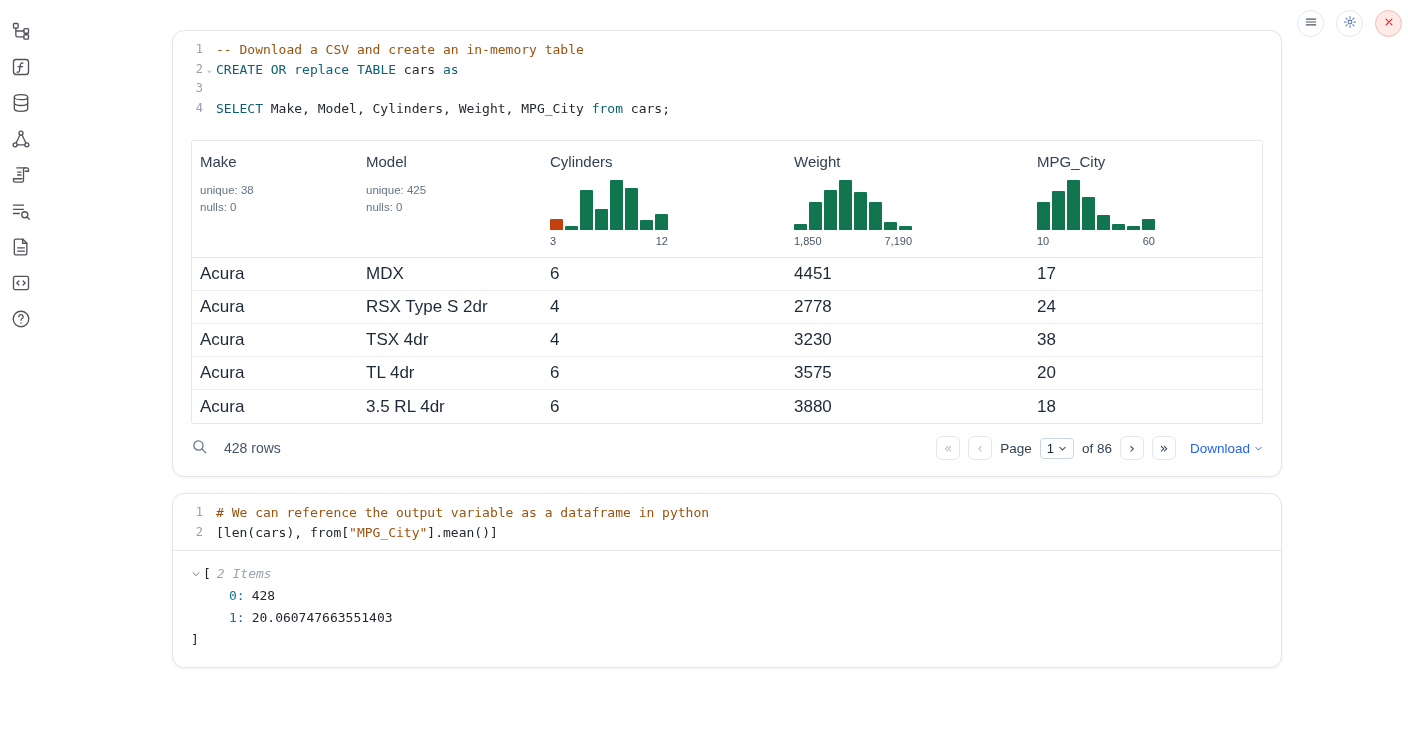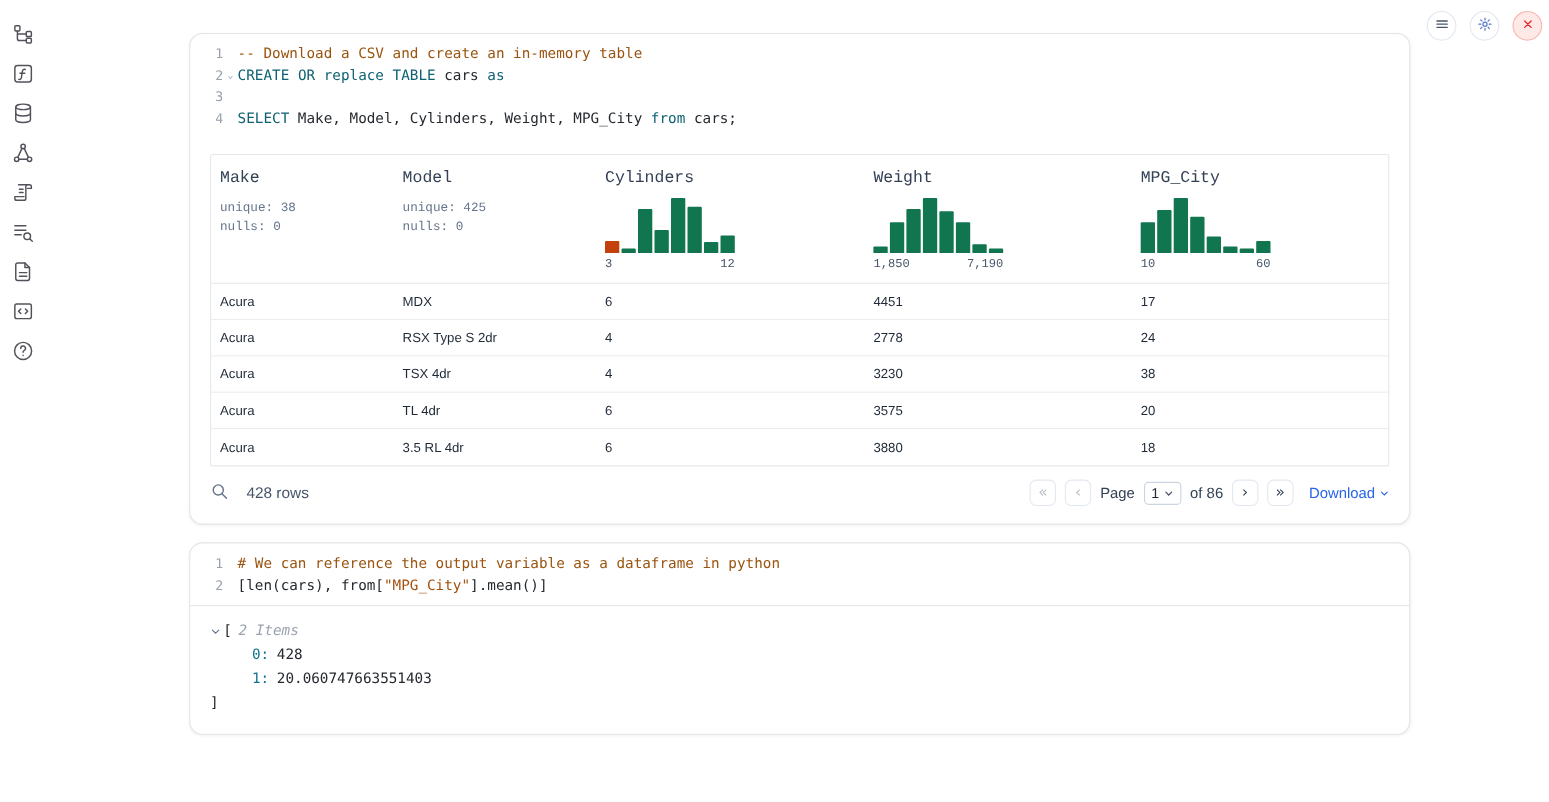--- a/index.html
+++ b/index.html
@@ -42,33 +42,33 @@
           border-top: 1px solid #eef1f4; border-bottom: 1px solid #e5e7eb; }
   .ov-label { font-size: 11px; font-weight: bold; color: #123c63; }
   .ov-input { margin-left: 8px; width: 80px; height: 18px; border: 1px solid #cbd5e1; border-radius: 2px;
               background: #fff; font: bold 11px/16px "DejaVu Sans Mono", monospace; color: #334155; padding: 0 6px; }
   .meta .spacer { flex: 1; }
   .lang { font-size: 11px; font-weight: bold; color: #2563eb; cursor: pointer; }
 
   
   .tbox { margin: 14px 18px 0; border: 1px solid #e5e7eb; border-radius: 2px;
           --cols: 166px 184px 244px 243px 1fr; }
-  .thead { display: grid; grid-template-columns: var(--cols); border-bottom: 1px solid #e5e7eb; font-family: Liberation Mono, monospace; }
+  .thead { display: grid; grid-template-columns: var(--cols); border-bottom: 1px solid #e5e7eb; }
   .th { padding: 12px 8px 10px; cursor: pointer; }
   .thname { font-size: 15px; color: #334155; }
   .stats { margin-top: 12px; font-size: 11.5px; color: #64748b; line-height: 1.45; }
   .hist { margin-top: 8px; }
   .bars { display: flex; align-items: flex-end; gap: 2px; height: 52px; }
   .bar { width: 13px; border-radius: 1px 1px 0 0; }
   .hlabels { display: flex; justify-content: space-between; width: 118px; margin-top: 5px;
              font-size: 11px; color: #475569; }
   .tr { display: grid; grid-template-columns: var(--cols); height: 33px; align-items: center;
         border-bottom: 1px solid #e9edf1; cursor: default; }
   .tr:last-child { border-bottom: none; }
-  .td { padding: 0 8px; font-size: 12px; color: #1f2937; }
+  .td { padding: 0 8px; font-size: 17px; color: #1f2937; }
 
   
   .tfoot { display: flex; align-items: center; padding: 12px 18px 16px; }
   .searchbtn { border: none; background: transparent; color: #64748b; cursor: pointer;
                display: flex; align-items: center; }
   .searchbtn svg { width: 17px; height: 17px; }
   .rowcount { margin-left: 16px; font-size: 14px; color: #475569; }
   .pager { margin-left: auto; display: flex; align-items: center; gap: 8px; }
   .pbtn { width: 24px; height: 24px; border: 1px solid #e2e8f0; border-radius: 6px; background: #fff;
           display: flex; align-items: center; justify-content: center; font-size: 14px; color: #334155;

